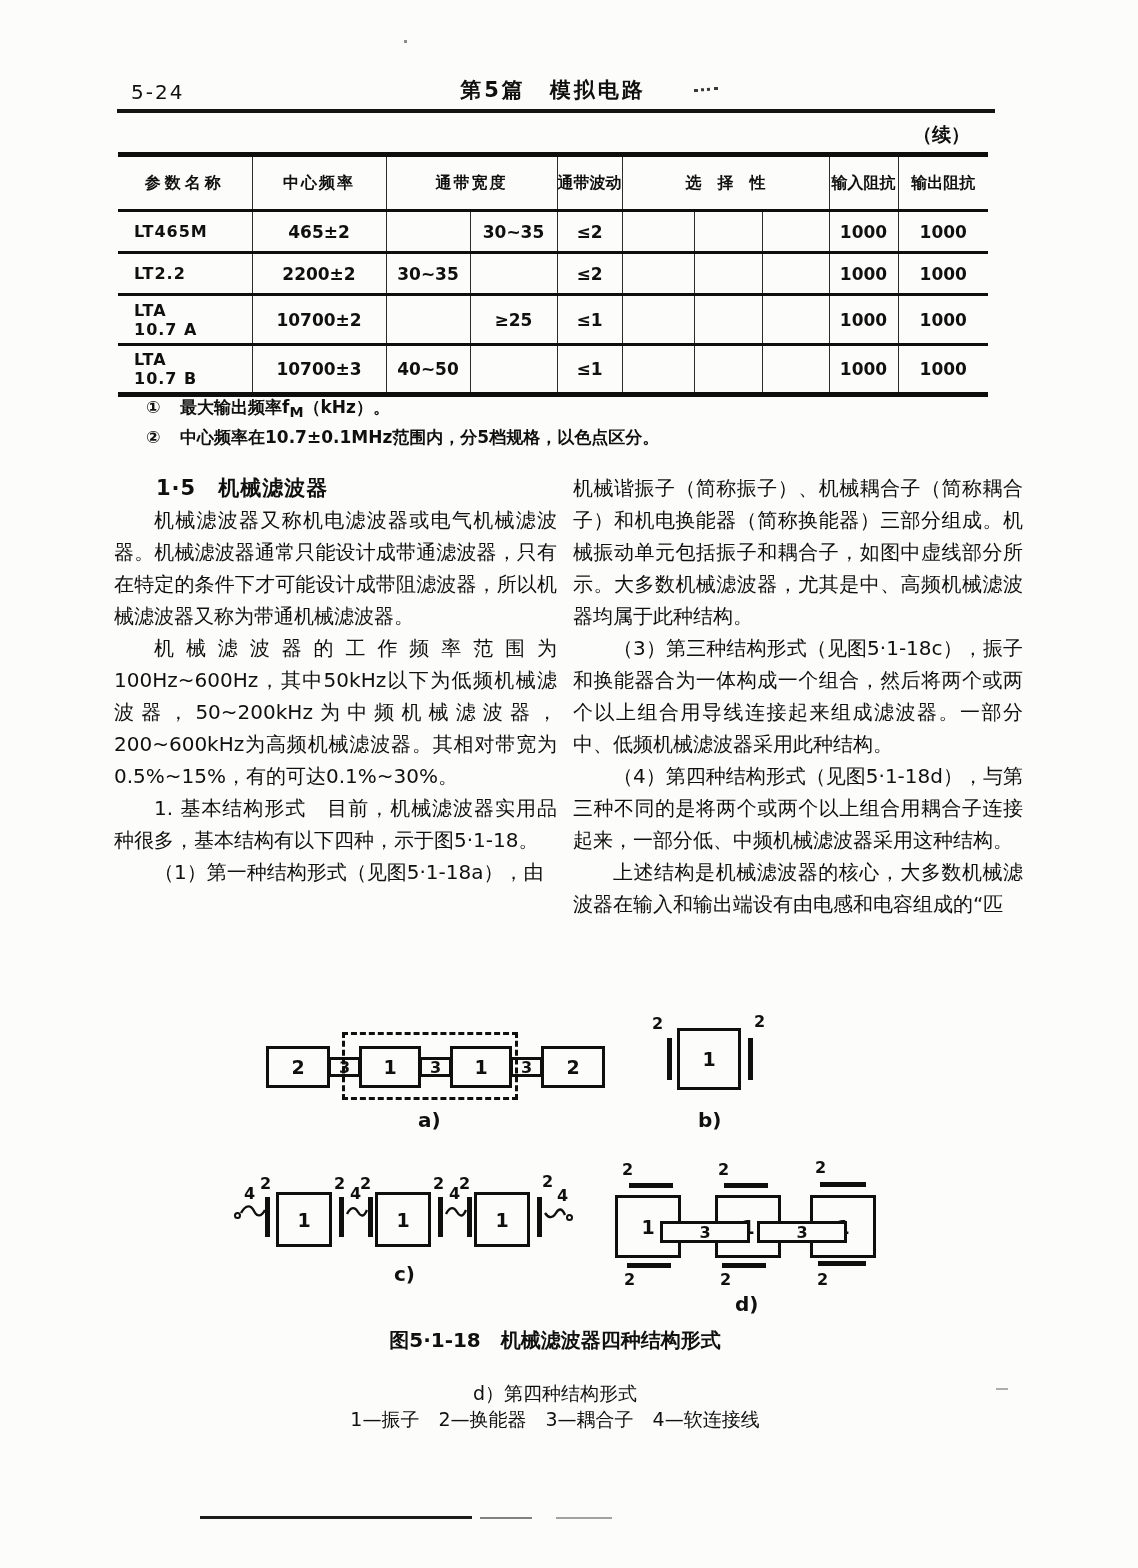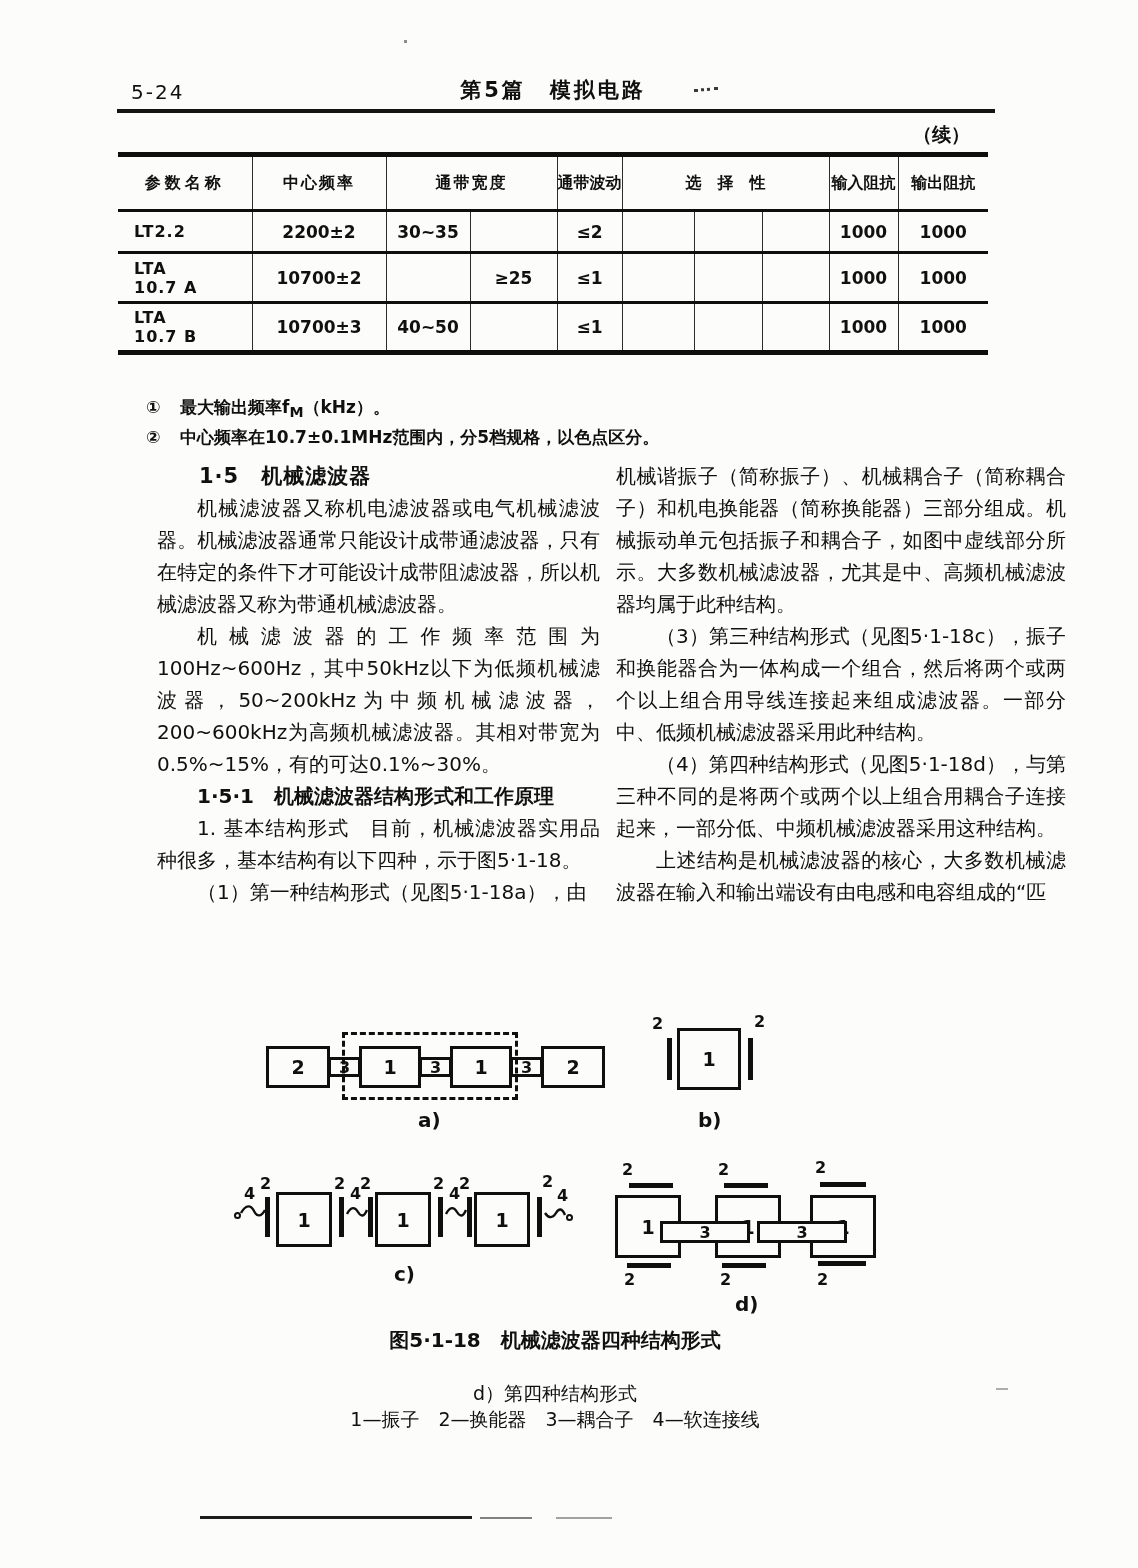--- a/index.html
+++ b/index.html
@@ -23,21 +23,21 @@
   .paramtable td{font-size:17px;font-weight:bold;text-align:center;padding:0;overflow:hidden;}
   .paramtable .vline{border-left:1px solid #2b2b2b;}
   .paramtable tr.datarow{border-bottom:3px solid #0e0e0e;}
   .paramtable tr.datarow:last-child{border-bottom:none;}
   .paramtable td.name-cell{text-align:left;padding-left:16px;font-size:16px;line-height:19px;letter-spacing:1px;}
   .r1{height:42px}.r2{height:42px}.r3{height:50px}.r4{height:50px}
   
   .note{font-size:17px;font-weight:bold;}
   .note .marker{display:inline-block;width:34px;}
   
-  .col{position:absolute;top:460px;font-size:20px;line-height:32px;text-align:justify;font-weight:500;margin-left:43px;}
+  .col{position:absolute;top:472px;font-size:20px;line-height:32px;text-align:justify;font-weight:500;}
   .col-left{left:114px;width:443px;}
   .col-right{left:573px;width:450px;}
   .col p{margin:0;text-indent:2em;}
   .col p.noindent{text-indent:0;}
   .sec-head{font-size:21px;font-weight:bold;text-indent:0;letter-spacing:1px;}
   .subsec-head{font-size:20px;font-weight:bold;text-indent:0;}
   
   .bx{position:absolute;border:3px solid #0f0f0f;background:#fcfcfa;display:flex;align-items:center;
     justify-content:center;font-weight:bold;font-size:19px;box-sizing:border-box;}
   .conn{position:absolute;border:3px solid #0f0f0f;background:#fcfcfa;display:flex;align-items:center;
@@ -84,20 +84,32 @@
         <th style="letter-spacing:4px;">参数名称</th>
         <th class="vline" style="letter-spacing:2px;">中心频率</th>
         <th class="vline" colspan="2" style="letter-spacing:2px;">通带宽度</th>
         <th class="vline">通带波动</th>
         <th class="vline" colspan="3">选　择　性</th>
         <th class="vline">输入阻抗</th>
         <th class="vline">输出阻抗</th>
       </tr>
     </thead>
     <tbody>
+      <tr class="datarow r1">
+        <td class="name-cell"><span>LT465M</span></td>
+        <td class="vline">465±2</td>
+        <td class="vline"></td>
+        <td class="vline">30~35</td>
+        <td class="vline">≤2</td>
+        <td class="vline"></td>
+        <td class="vline"></td>
+        <td class="vline"></td>
+        <td class="vline">1000</td>
+        <td class="vline">1000</td>
+      </tr>
       <tr class="datarow r2">
         <td class="name-cell"><span>LT2.2</span></td>
         <td class="vline">2200±2</td>
         <td class="vline">30~35</td>
         <td class="vline"></td>
         <td class="vline">≤2</td>
         <td class="vline"></td>
         <td class="vline"></td>
         <td class="vline"></td>
         <td class="vline">1000</td>
@@ -140,21 +152,20 @@
     <span class="marker">①</span><span>最大输出频率f</span><sub>M</sub><span>（kHz）。</span>
   </div>
   <div class="abs note" style="left:146px;top:426px;">
     <span class="marker">②</span><span>中心频率在10.7±0.1MHz范围内，分5档规格，以色点区分。</span>
   </div>
 
   <div class="col col-left">
     <p class="sec-head">1·5　机械滤波器</p>
     <p>机械滤波器又称机电滤波器或电气机械滤波器。机械滤波器通常只能设计成带通滤波器，只有在特定的条件下才可能设计成带阻滤波器，所以机械滤波器又称为带通机械滤波器。</p>
     <p>机械滤波器的工作频率范围为100Hz~600Hz，其中50kHz以下为低频机械滤波器，50~200kHz为中频机械滤波器，200~600kHz为高频机械滤波器。其相对带宽为0.5%~15%，有的可达0.1%~30%。</p>
-    <p class="subsec-head">1·5·1　机械滤波器结构形式和工作原理</p>
     <p>1. 基本结构形式　目前，机械滤波器实用品种很多，基本结构有以下四种，示于图5·1-18。</p>
     <p>（1）第一种结构形式（见图5·1-18a），由</p>
   </div>
 
   <div class="col col-right">
     <p class="noindent">机械谐振子（简称振子）、机械耦合子（简称耦合子）和机电换能器（简称换能器）三部分组成。机械振动单元包括振子和耦合子，如图中虚线部分所示。大多数机械滤波器，尤其是中、高频机械滤波器均属于此种结构。</p>
     <p>（3）第三种结构形式（见图5·1-18c），振子和换能器合为一体构成一个组合，然后将两个或两个以上组合用导线连接起来组成滤波器。一部分中、低频机械滤波器采用此种结构。</p>
     <p>（4）第四种结构形式（见图5·1-18d），与第三种不同的是将两个或两个以上组合用耦合子连接起来，一部分低、中频机械滤波器采用这种结构。</p>
     <p>上述结构是机械滤波器的核心，大多数机械滤波器在输入和输出端设有由电感和电容组成的“匹</p>
   </div>

